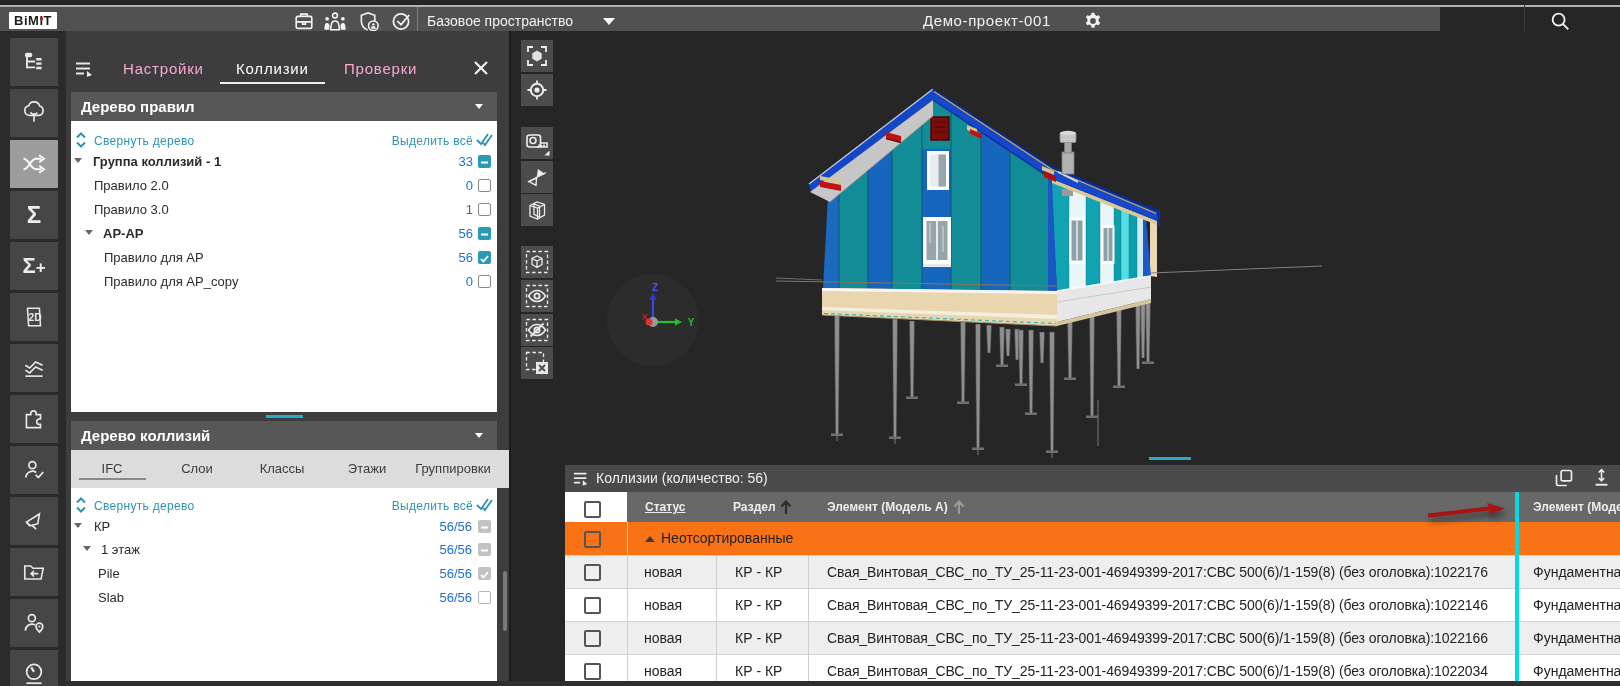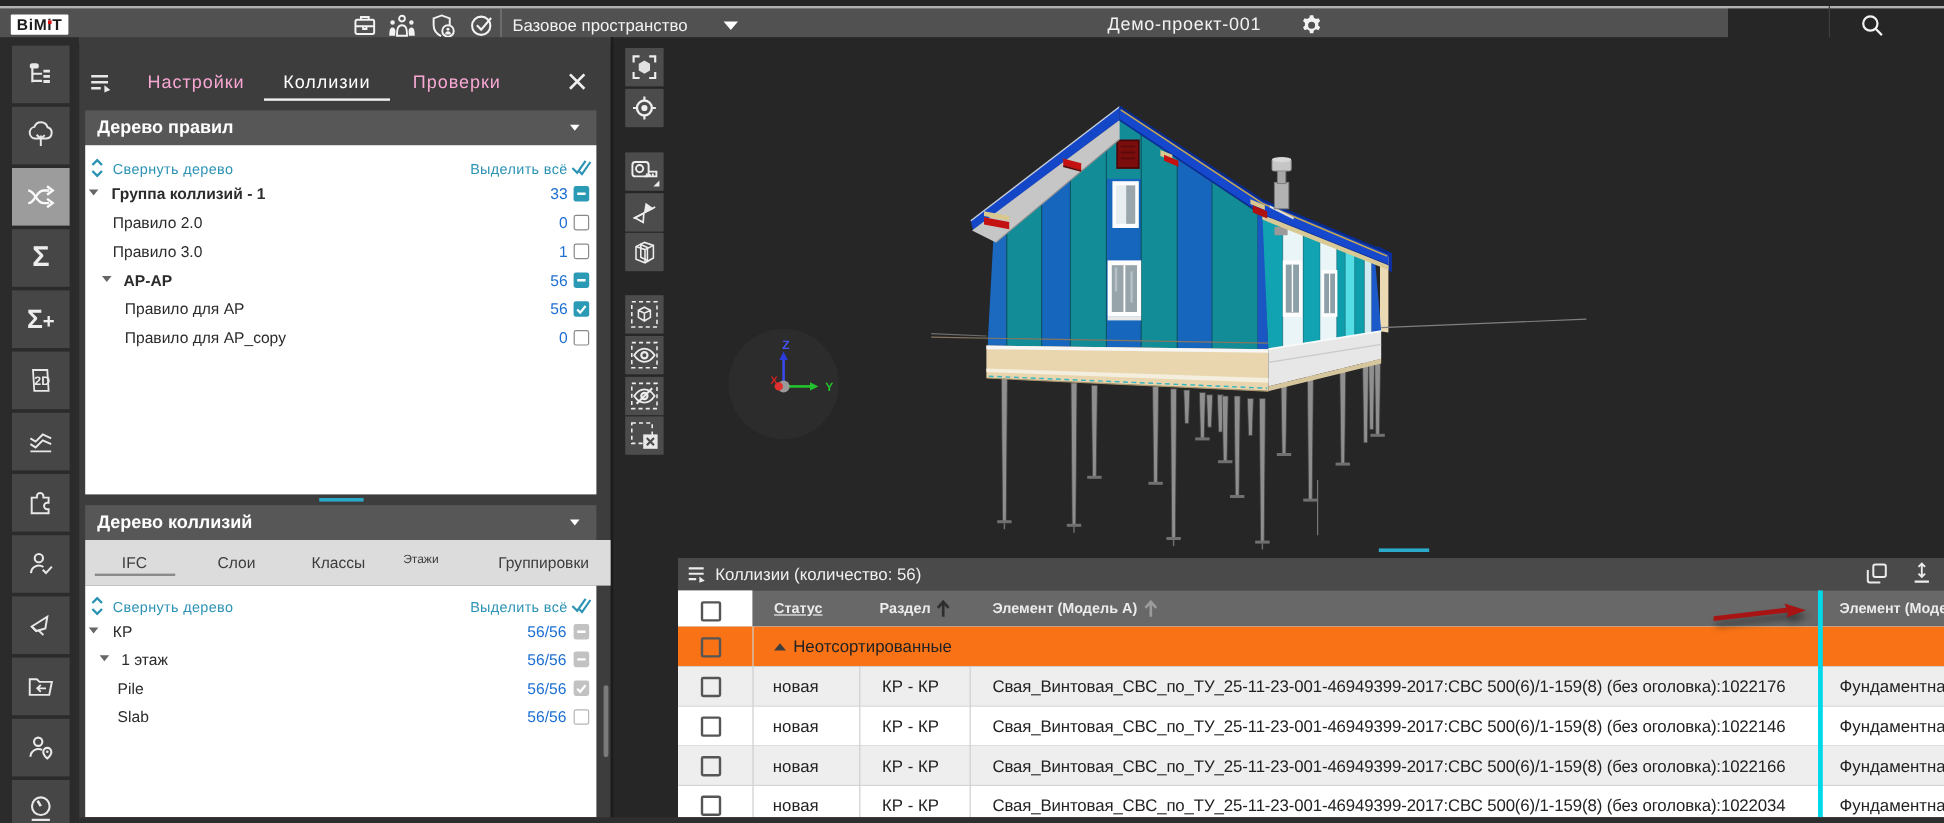--- a/index.html
+++ b/index.html
@@ -231,21 +231,21 @@
     <div class="cb empty" style="left:407px;top:153.5px;"></div>
   </div>
   <div class="abs" style="left:200px;top:384px;width:37px;height:3px;background:#2aa9c9;"></div>
   <div class="secbar" style="top:390px;">Дерево коллизий
     <span class="caret-dn" style="right:14px;top:12px;border-top-color:#fff;"></span></div>
   <div class="abs" style="left:5px;top:419px;width:460px;height:38px;background:#dcdcdc;" id="ptabs2">
     <div class="abs" style="left:20px;top:11px;width:42px;text-align:center;font-size:13px;color:#3c3c3c;">IFC</div>
     <div class="abs" style="left:8px;top:28px;width:67px;height:2px;background:#8a8a8a;"></div>
     <div class="abs" style="left:100px;top:11px;width:52px;text-align:center;font-size:13px;color:#3c3c3c;">Слои</div>
     <div class="abs" style="left:175px;top:11px;width:72px;text-align:center;font-size:13px;color:#3c3c3c;">Классы</div>
-    <div class="abs" style="left:265px;top:11px;width:62px;text-align:left;font-size:10px;color:#3c3c3c;">Этажи</div>
+    <div class="abs" style="left:265px;top:11px;width:62px;text-align:center;font-size:13px;color:#3c3c3c;">Этажи</div>
     <div class="abs" style="left:337px;top:11px;width:90px;text-align:center;font-size:13px;color:#3c3c3c;">Группировки</div>
   </div>
   <div class="whitebox" style="top:457px;height:193px;" id="tree2">
     <svg class="abs" style="left:4px;top:9px;" width="12" height="16" viewBox="0 0 12 16">
         <path d="M2 5.5 L6 1.5 L10 5.5 M2 10.5 L6 14.5 L10 10.5" stroke="#2d93b5" stroke-width="2" fill="none"></path>
       </svg>
     <div class="teal-link" style="left:23px;top:11px;">Свернуть дерево</div>
     <div class="teal-link" style="right:24px;top:11px;">Выделить всё</div>
     <svg class="abs" style="left:405px;top:9px;" width="18" height="15" viewBox="0 0 18 15">
         <path d="M1 8 L5 12 L12 2 M7 11 L9 13 L16 3" stroke="#2d93b5" stroke-width="1.8" fill="none"></path>

